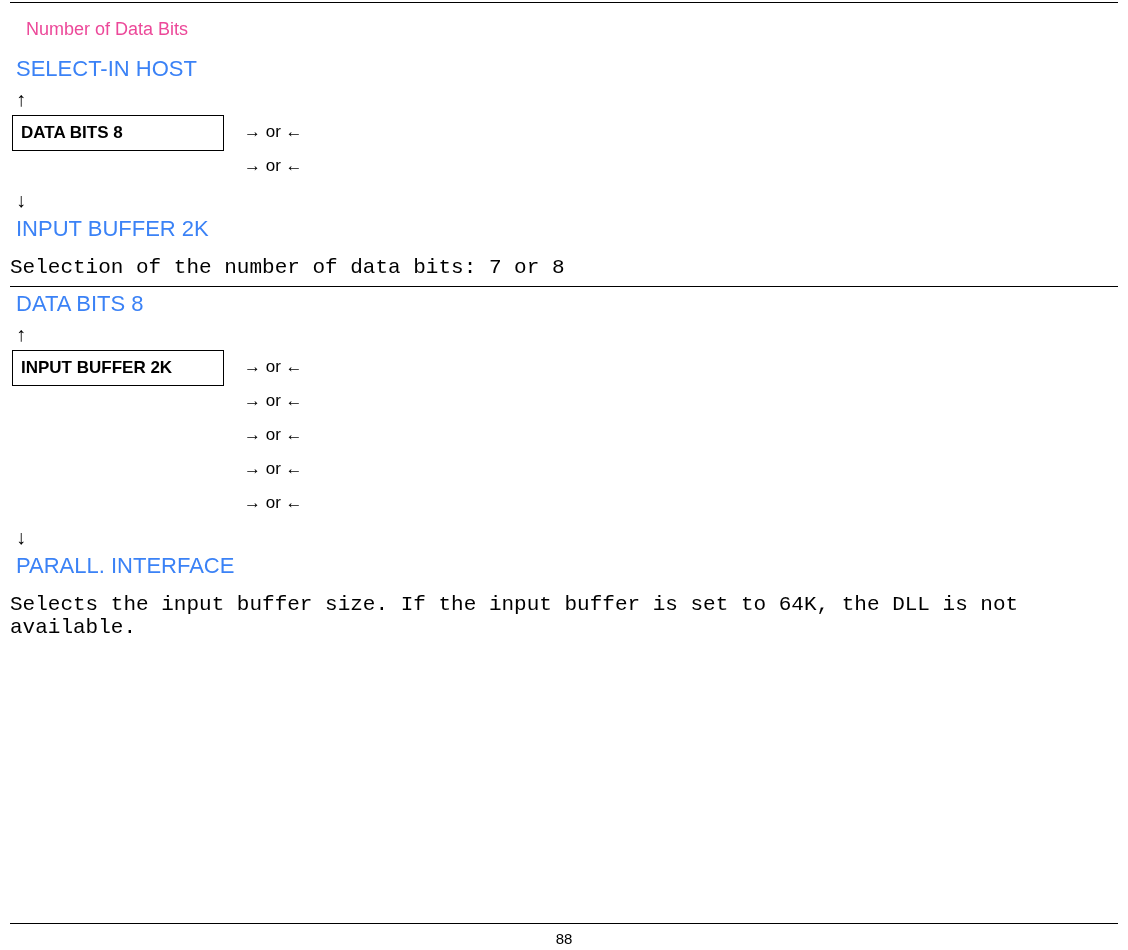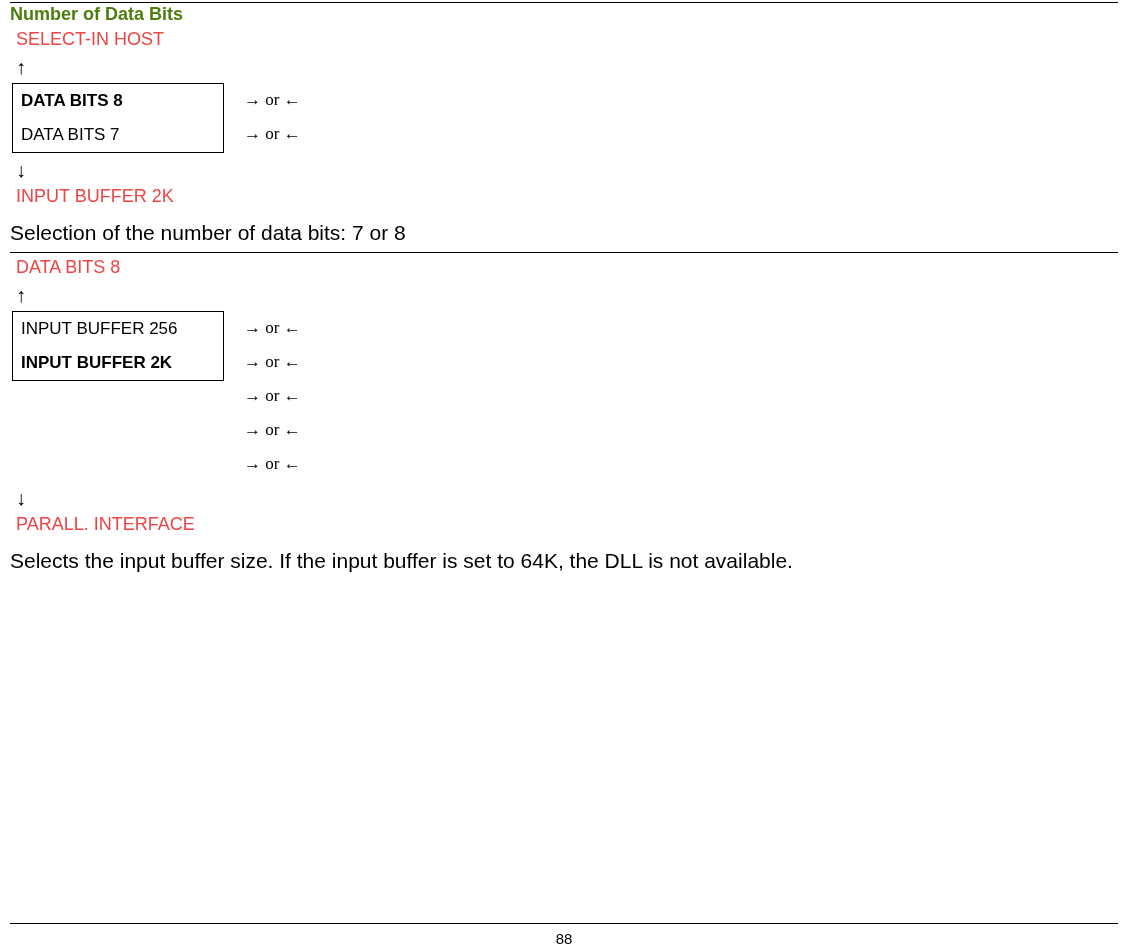--- a/index.html
+++ b/index.html
@@ -14,28 +14,28 @@
       min-height: 900px;
       position: relative;
       padding-bottom: 50px;
     }
     hr.top-rule {
       border: none;
       border-top: 1px solid #000;
       margin: 2px 0 1px 0;
     }
     .section-title {
-      color: #4d7c0f;
-      font-weight: bold;
+      color: #ec4899;
+      font-weight: normal;
       font-size: 18px;
-      margin: 0;
+      margin: 16px;
     }
     .green {
-      color: #ef4444;
-      font-size: 18px;
+      color: #3b82f6;
+      font-size: 22px;
       margin: 4px 0 0 6px;
     }
     .arrow-vert {
       font-size: 20px;
       margin: 6px 0 4px 6px;
     }
     .menu-block {
       display: flex;
       align-items: flex-start;
       margin: 2px 0 0 2px;
@@ -57,24 +57,23 @@
       font-weight: bold;
     }
     .side-arrows {
       margin-left: 20px;
     }
     .side-arrows .arrow-row {
       height: 34px;
       display: flex;
       align-items: center;
       font-size: 17px;
-      font-family: Liberation Serif, serif;
     }
     .body-text {
-      font-family: Liberation Sans, sans-serif;
+      font-family: Liberation Mono, monospace;
       font-size: 21px;
       margin: 14px 0 7px 0;
     }
     .div-rule {
       border: none;
       border-top: 1px solid #000;
       margin: 0 0 2px 0;
     }
     .footer {
       position: absolute;
@@ -96,45 +95,39 @@
   <div class="section-title">Number of Data Bits</div>
 
   <div class="green">SELECT-IN HOST</div>
   <div class="arrow-vert">↑</div>
 
   <div class="menu-block">
     <div class="menu-box">
       <div class="menu-row">
         <span class="menu-label bold">DATA BITS 8</span>
       </div>
-      <div class="menu-row">
-        <span class="menu-label">DATA BITS 7</span>
-      </div>
     </div>
     <div class="side-arrows">
       <div class="arrow-row">→ or ←</div>
       <div class="arrow-row">→ or ←</div>
     </div>
   </div>
 
   <div class="arrow-vert">↓</div>
   <div class="green">INPUT BUFFER 2K</div>
 
   <div class="body-text">Selection of the number of data bits: 7 or 8</div>
 
   <hr class="div-rule">
 
   <div class="green">DATA BITS 8</div>
   <div class="arrow-vert">↑</div>
 
   <div class="menu-block">
     <div class="menu-box">
-      <div class="menu-row">
-        <span class="menu-label">INPUT BUFFER 256</span>
-      </div>
       <div class="menu-row">
         <span class="menu-label bold">INPUT BUFFER 2K</span>
       </div>
     </div>
     <div class="side-arrows">
       <div class="arrow-row">→ or ←</div>
       <div class="arrow-row">→ or ←</div>
       <div class="arrow-row">→ or ←</div>
       <div class="arrow-row">→ or ←</div>
       <div class="arrow-row">→ or ←</div>

